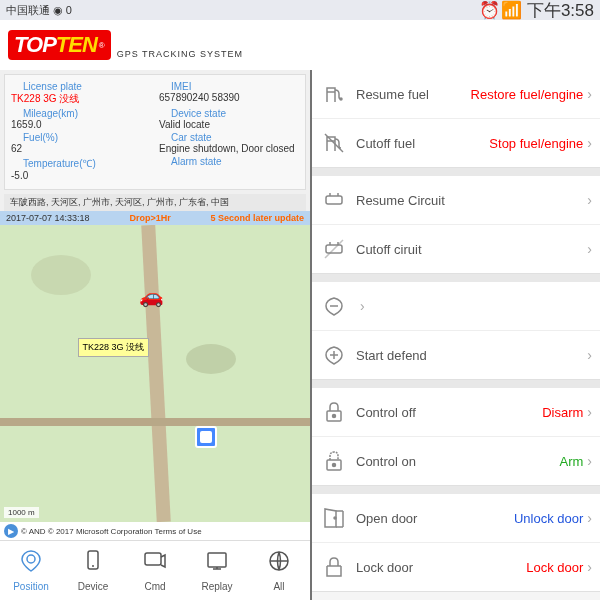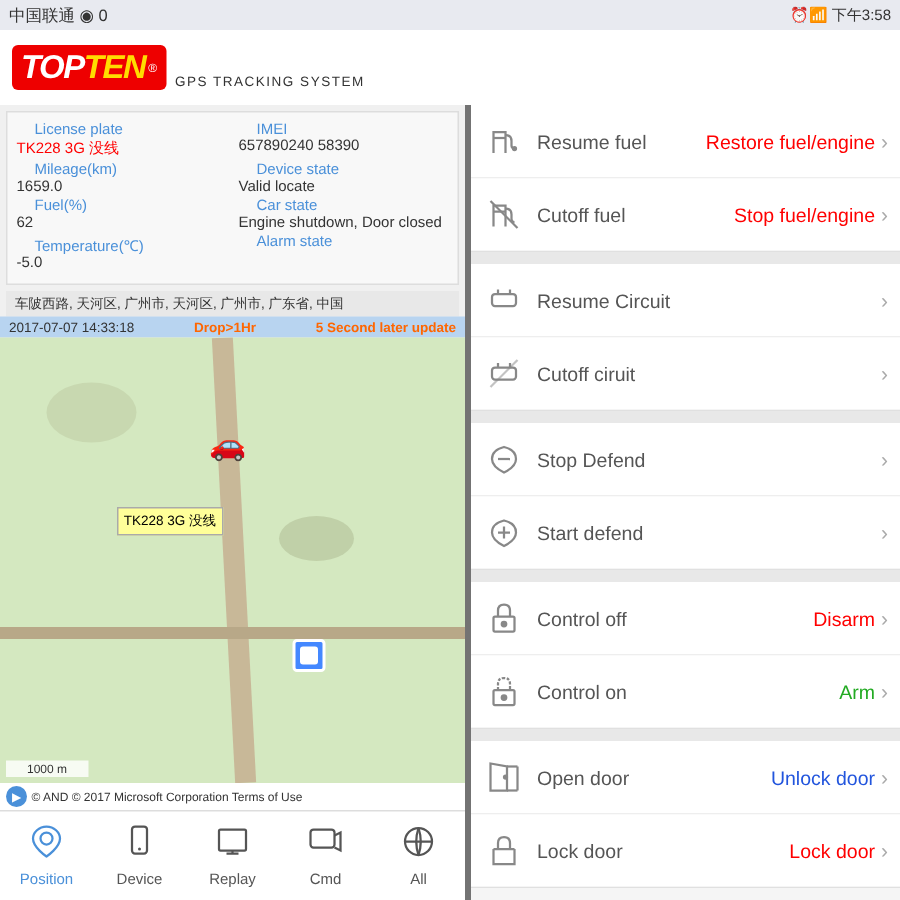--- a/index.html
+++ b/index.html
@@ -16,21 +16,21 @@
     .status-bar {
       background: #e8eaf0;
       display: flex;
       justify-content: space-between;
       align-items: center;
       padding: 2px 6px;
       font-size: 11px;
       height: 20px;
     }
     .status-left { color: #333; }
-    .status-right { display: flex; gap: 3px; align-items: center; color: #333; font-size: 10px; text-align: right; }
+    .status-right { display: flex; gap: 3px; align-items: center; color: #333; font-size: 17px; text-align: right; }
 
     
     .header {
       background: white;
       display: flex;
       align-items: center;
       padding: 4px 8px;
       height: 50px;
     }
     .logo-box {
@@ -210,21 +210,21 @@
       color: #555;
     }
     .nav-item.active .nav-icon,
     .nav-item.active .nav-label { color: #4a90d9; }
 
     
     .right-panel {
       width: 290px;
       background: #f5f5f5;
       overflow-y: auto;
-      border-left: 4px solid #737373;
+      border-left: 2px solid #737373;
     }
 
     .menu-section {
       border-bottom: 1px solid #e0e0e0;
     }
 
     .menu-item {
       display: flex;
       align-items: center;
       padding: 10px 8px;
@@ -352,21 +352,21 @@
       <div style="position:absolute;top:40%;left:60%;width:50px;height:30px;background:#c0d0a8;border-radius:50%;"></div>
 
       <div class="car-marker">🚗</div>
 
       <div class="location-popup">TK228 3G 没线</div>
 
       <div class="blue-marker">
         <div class="blue-marker-inner"></div>
       </div>
 
-      <div style="position:absolute;bottom:4px;left:4px;background:rgba(255,255,255,0.8);padding:1px 14px;font-size:8px;color:#333;margin-top:30px;">1000 m</div>
+      <div style="position:absolute;bottom:4px;left:4px;background:rgba(255,255,255,0.8);padding:1px 4px;font-size:8px;color:#333;margin-top:30px;">1000 m</div>
     </div>
 
     <div class="map-footer">
       <div class="map-footer-play">▶</div>
       <span style="font-size:8px;color:#333;">© AND © 2017 Microsoft Corporation Terms of Use</span>
     </div>
 
     <div class="bottom-nav">
       <div class="nav-item active">
         <span class="nav-icon">
@@ -382,35 +382,35 @@
           <svg width="24" height="24" viewBox="0 0 24 24" fill="none" stroke="#555" stroke-width="1.5">
             <rect x="7" y="2" width="10" height="18" rx="2"></rect>
             <circle cx="12" cy="17" r="1" fill="#555" stroke="none"></circle>
           </svg>
         </span>
         <span class="nav-label">Device</span>
       </div>
       <div class="nav-item">
         <span class="nav-icon">
           <svg width="24" height="24" viewBox="0 0 24 24" fill="none" stroke="#555" stroke-width="1.5">
+            <rect x="2" y="4" width="16" height="12" rx="2"></rect>
+            <path d="M18 8 L22 6 L22 18 L18 16"></path>
+          </svg>
+        </span>
+        <span class="nav-label">Cmd</span>
+      </div>
+      <div class="nav-item">
+        <span class="nav-icon">
+          <svg width="24" height="24" viewBox="0 0 24 24" fill="none" stroke="#555" stroke-width="1.5">
             <rect x="3" y="4" width="18" height="14" rx="1"></rect>
             <line x1="8" y1="20" x2="16" y2="20"></line>
             <line x1="12" y1="18" x2="12" y2="20"></line>
           </svg>
         </span>
         <span class="nav-label">Replay</span>
-      </div>
-      <div class="nav-item">
-        <span class="nav-icon">
-          <svg width="24" height="24" viewBox="0 0 24 24" fill="none" stroke="#555" stroke-width="1.5">
-            <rect x="2" y="4" width="16" height="12" rx="2"></rect>
-            <path d="M18 8 L22 6 L22 18 L18 16"></path>
-          </svg>
-        </span>
-        <span class="nav-label">Cmd</span>
       </div>
       <div class="nav-item">
         <span class="nav-icon">
           <svg width="24" height="24" viewBox="0 0 24 24" fill="none" stroke="#555" stroke-width="1.5">
             <circle cx="12" cy="12" r="9"></circle>
             <path d="M12 3 Q15 12 12 21"></path>
             <path d="M12 3 Q9 12 12 21"></path>
             <line x1="3" y1="12" x2="21" y2="12"></line>
           </svg>
         </span>
@@ -483,21 +483,20 @@
     <div class="section-divider"></div>
 
     <div class="menu-section">
       <div class="menu-item">
         <div class="menu-icon">
           <svg width="24" height="24" viewBox="0 0 24 24" fill="none" stroke="#888" stroke-width="1.5">
             <path d="M4 12 Q4 6 12 4 Q20 6 20 12 Q20 17 12 21 Q4 17 4 12"></path>
             <line x1="8" y1="12" x2="16" y2="12"></line>
           </svg>
         </div>
-        <span class="menu-label">Stop Defend</span>
         <span class="menu-action"></span>
         <span class="menu-arrow">›</span>
       </div>
       <div class="menu-item">
         <div class="menu-icon">
           <svg width="24" height="24" viewBox="0 0 24 24" fill="none" stroke="#888" stroke-width="1.5">
             <path d="M4 12 Q4 6 12 4 Q20 6 20 12 Q20 17 12 21 Q4 17 4 12"></path>
             <line x1="12" y1="8" x2="12" y2="16"></line>
             <line x1="8" y1="12" x2="16" y2="12"></line>
           </svg>

